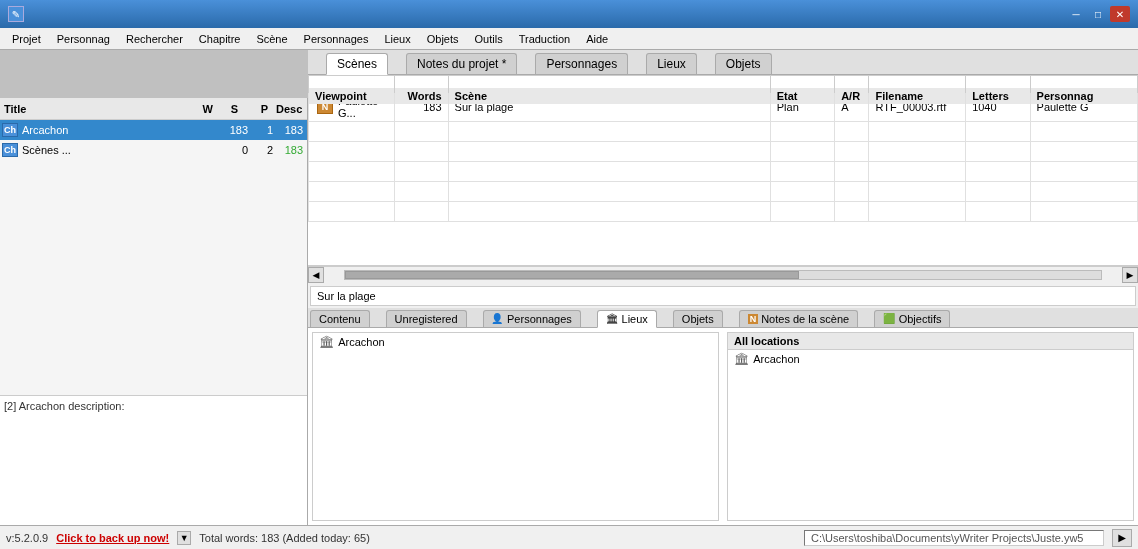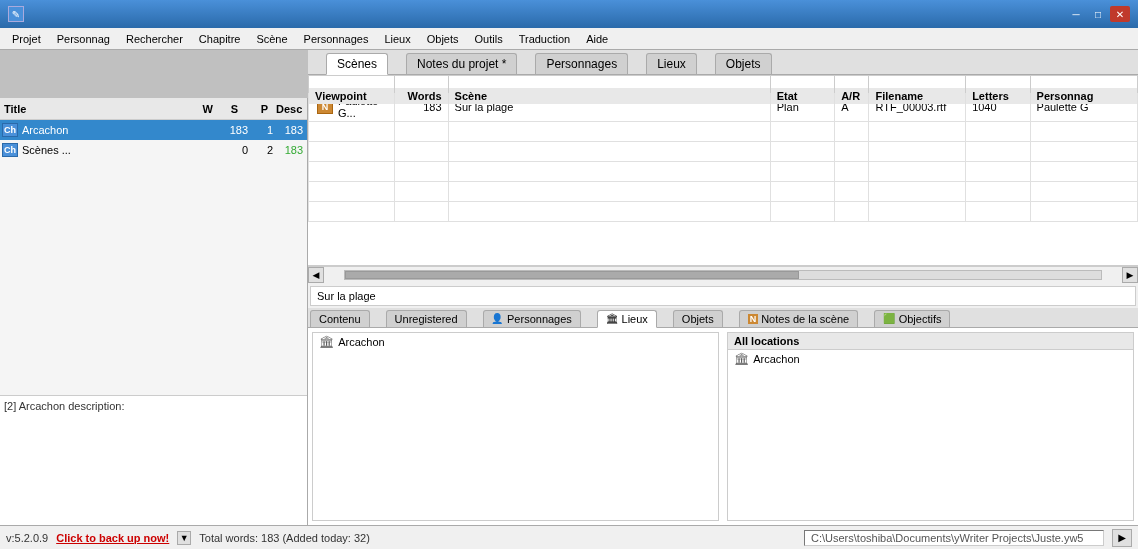--- a/index.html
+++ b/index.html
@@ -566,16 +566,16 @@
       </div>
     </div>
 
   </div>
 </div>
 
 <div class="status-bar">
   <span class="status-version">v:5.2.0.9</span>
   <span class="status-backup">Click to back up now!</span>
   <div class="status-backup-dropdown">▼</div>
-  <span class="status-words">Total words: 183 (Added today: 32)</span>
+  <span class="status-words">Total words: 183 (Added today: 65)</span>
   <div class="status-path">C:\Users\toshiba\Documents\yWriter Projects\Juste.yw5</div>
   <div class="status-right-btn">▶</div>
 </div>
 
 </body></html>

